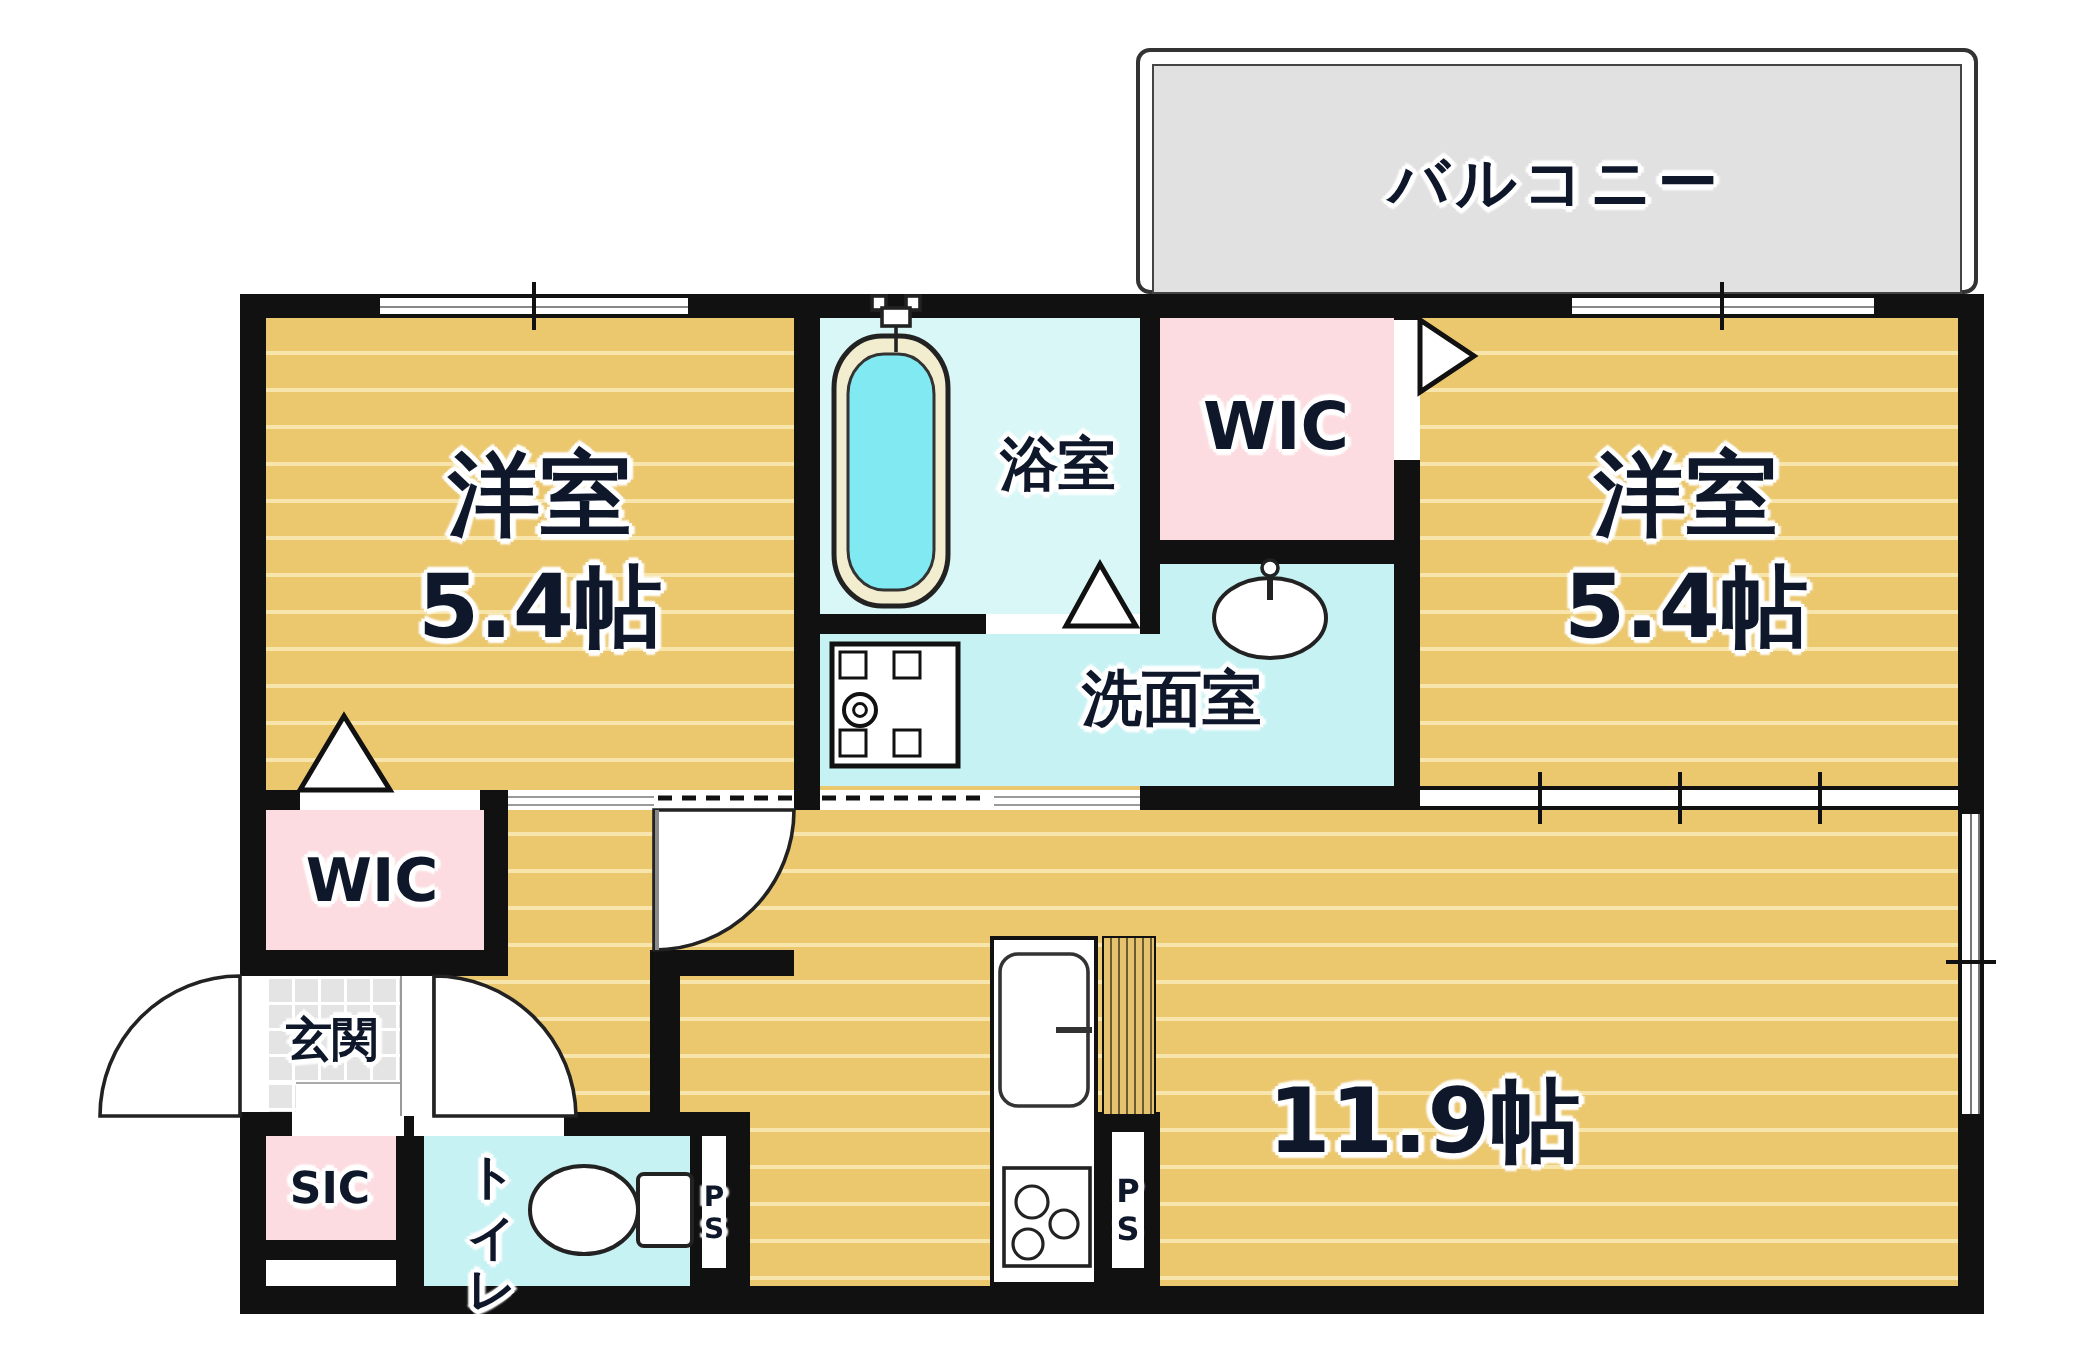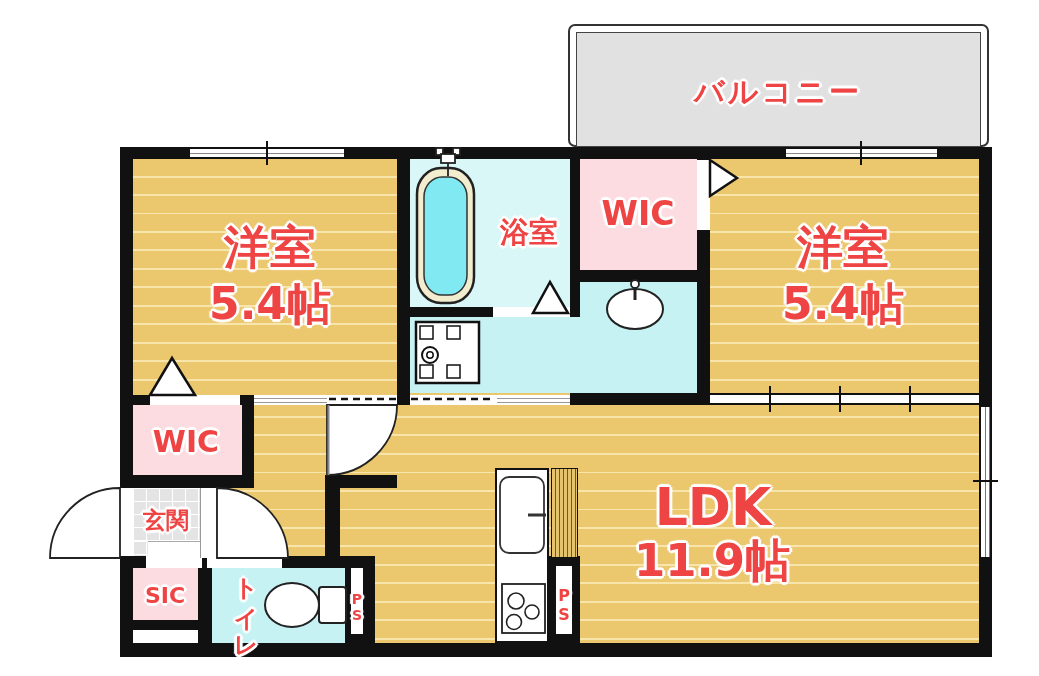--- a/index.html
+++ b/index.html
@@ -25,21 +25,21 @@
         background-image:linear-gradient(#888,#888);background-size:100% 1px;background-position:center;background-repeat:no-repeat;}
   .winv{background:#fff;border-left:2px solid #111;border-right:2px solid #111;box-sizing:border-box;
         background-image:linear-gradient(90deg,#777,#777),linear-gradient(90deg,#777,#777);
         background-size:1px 100%,1px 100%;background-position:4px 0,8px 0;background-repeat:no-repeat;}
   .slide{background:#fff;
         background-image:linear-gradient(#9a9a9a,#9a9a9a),linear-gradient(#9a9a9a,#9a9a9a);
         background-size:100% 1px,100% 1px;background-position:0 2.5px,0 6.5px;background-repeat:no-repeat;}
   .part{background:#fff;border-top:2px solid #111;border-bottom:2px solid #111;box-sizing:border-box;}
   .leaf{background:#fff;border-left:1px solid #999;border-right:1px solid #999;box-sizing:border-box;}
   
-  .lbl{position:absolute;transform:translate(-50%,-50%);color:#ef4444;font-weight:700;white-space:nowrap;z-index:9;
+  .lbl{position:absolute;transform:translate(-50%,-50%);color:#0f172a;font-weight:700;white-space:nowrap;z-index:9;
        text-shadow:2px 0 0 #fff,-2px 0 0 #fff,0 2px 0 #fff,0 -2px 0 #fff,
                    1.6px 1.6px 0 #fff,-1.6px 1.6px 0 #fff,1.6px -1.6px 0 #fff,-1.6px -1.6px 0 #fff,
                    3px 0 1px #fff,-3px 0 1px #fff,0 3px 1px #fff,0 -3px 1px #fff;}
   .vert{writing-mode:vertical-rl;text-orientation:upright;letter-spacing:2px;}
   svg.ovl{position:absolute;left:0;top:0;z-index:5;}
   .z1{z-index:1}.z2{z-index:2}.z3{z-index:3}
 </style>
 </head>
 <body>
 
@@ -195,23 +195,23 @@
   <div class="lbl" style="left:778px;top:92px;font-size:30px;letter-spacing:3px;">バルコニー</div>
 
   <div class="lbl" style="left:270px;top:248px;font-size:46px;">洋室</div>
   <div class="lbl" style="left:270px;top:304px;font-size:44px;">5.4帖</div>
 
   <div class="lbl" style="left:843px;top:248px;font-size:46px;">洋室</div>
   <div class="lbl" style="left:843px;top:304px;font-size:44px;">5.4帖</div>
 
   <div class="lbl" style="left:529px;top:233px;font-size:29px;">浴室</div>
   <div class="lbl" style="left:638px;top:213px;font-size:33px;">WIC</div>
+  <div class="lbl" style="left:586px;top:350px;font-size:30px;">洗面室</div>
   <div class="lbl" style="left:186px;top:441px;font-size:30px;">WIC</div>
   <div class="lbl" style="left:166px;top:520px;font-size:23px;">玄関</div>
   <div class="lbl" style="left:165px;top:595px;font-size:22px;">SIC</div>
   <div class="lbl vert" style="left:246px;top:605px;font-size:24px;">トイレ</div>
   <div class="lbl vert" style="left:357px;top:607px;font-size:14px;letter-spacing:0;">PS</div>
   <div class="lbl vert" style="left:564px;top:605px;font-size:16px;letter-spacing:0;">PS</div>
 
-  <div class="lbl" style="left:713px;top:507px;font-size:52px;">LDK</div>
   <div class="lbl" style="left:712px;top:561px;font-size:45px;">11.9帖</div>
 
 </div>
 
 </body></html>

